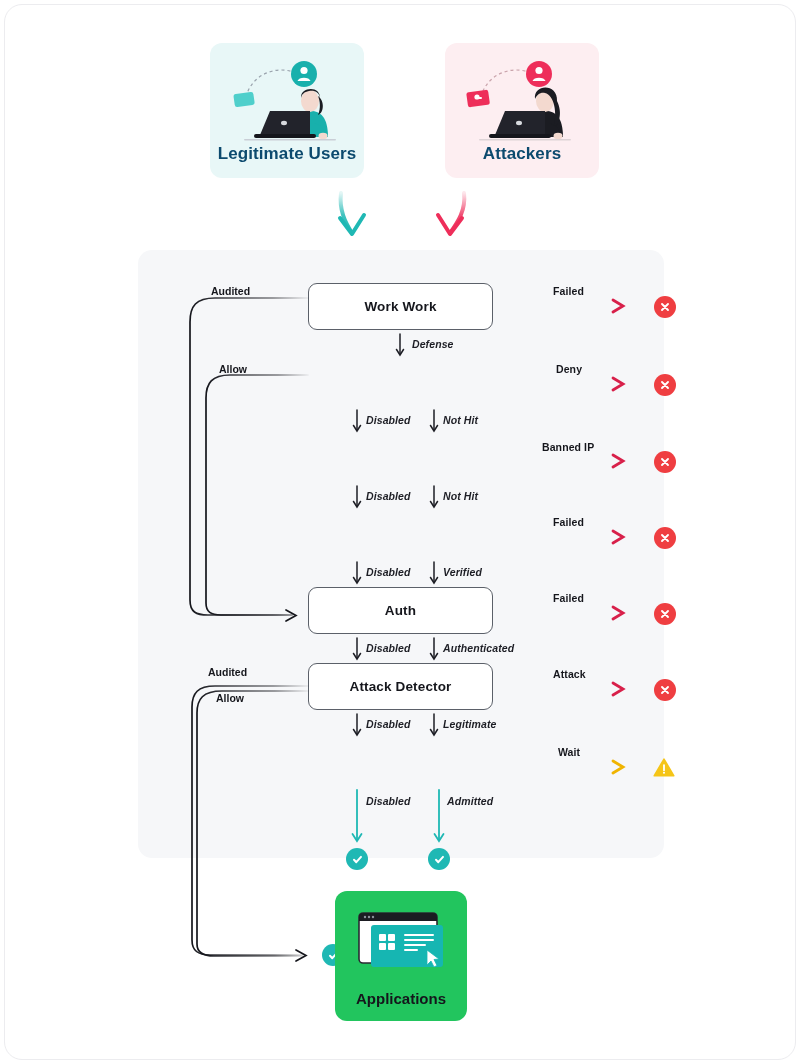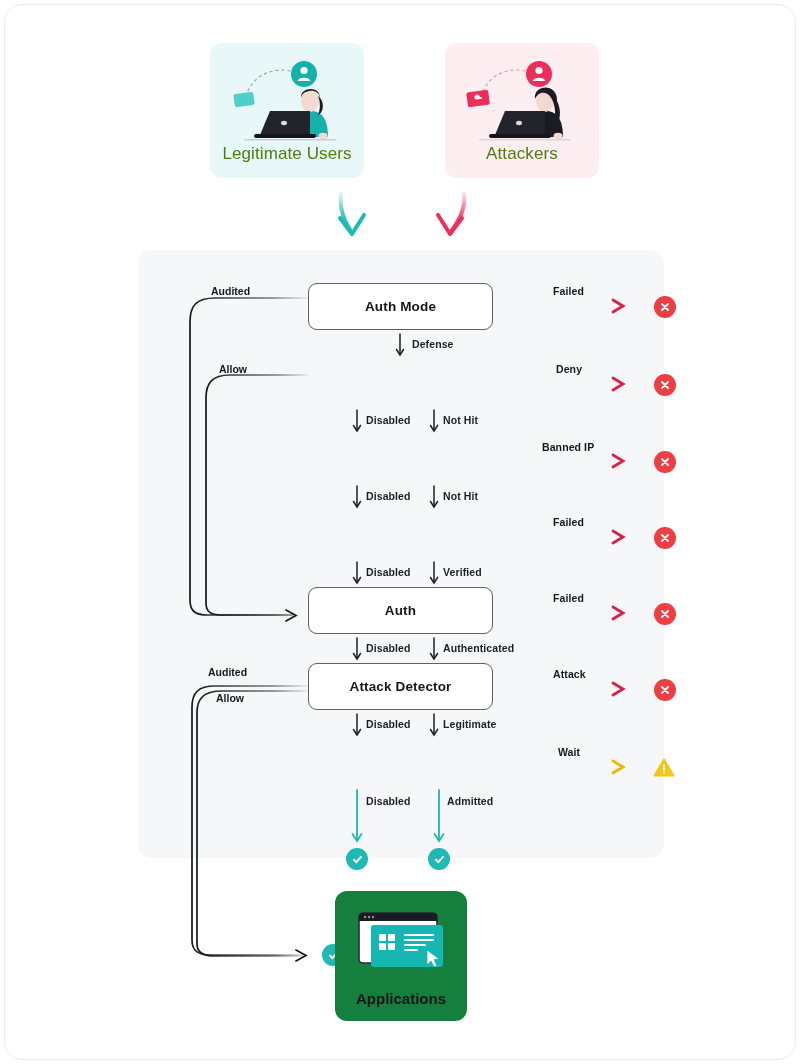--- a/index.html
+++ b/index.html
@@ -29,22 +29,22 @@
     position: absolute;
     border-radius: 12px;
     display: flex;
     flex-direction: column;
     align-items: center;
     justify-content: flex-end;
     padding-bottom: 14px;
   }
   .actor-card .label {
     font-size: 17px;
-    font-weight: 400;
-    color: #4d7c0f;
+    font-weight: 700;
+    color: #0c4a6e;
     letter-spacing: 0.1px;
   }
   #card-users { left: 210px; top: 43px; width: 154px; height: 135px; background: #e8f7f7; }
   #card-attackers { left: 445px; top: 43px; width: 154px; height: 135px; background: #fdeef1; }
   .actor-art { position: absolute; left: 0; top: 8px; width: 154px; height: 96px; }
 
   
   #panel {
     position: absolute;
     left: 138px; top: 250px;
@@ -74,20 +74,21 @@
   }
 
   
   .tiny-label {
     position: absolute;
     font-size: 10.5px;
     font-weight: 700;
     color: #1d1e25;
     white-space: nowrap;
     letter-spacing: 0.1px;
+    font-style: italic;
   }
   .side-label {
     position: absolute;
     font-size: 10.5px;
     font-weight: 700;
     color: #15161c;
     white-space: nowrap;
     letter-spacing: 0.1px;
   }
   .loop-label {
@@ -114,21 +115,21 @@
   }
   .badge-deny { background: #ef3e41; }
   .badge-ok { background: #1fb8b4; }
   .badge-warn { background: transparent; }
 
   
   #card-apps {
     position: absolute;
     left: 335px; top: 891px;
     width: 132px; height: 130px;
-    background: #15803d;
+    background: #22c55e;
     border-radius: 12px;
     display: flex;
     flex-direction: column;
     align-items: center;
     justify-content: flex-end;
     padding-bottom: 14px;
   }
   #card-apps .label {
     font-size: 15px;
     font-weight: 700;
@@ -228,21 +229,21 @@
     </defs>
 
     <path d="M341 193 C339 210, 345 222, 352 233" fill="none" stroke="url(#gradTeal)" stroke-width="4" stroke-linecap="round"></path>
     <path d="M352 234 L340 218 M352 234 L364 215" fill="none" stroke="#1fb8b4" stroke-width="4" stroke-linecap="round"></path>
 
     <path d="M464 193 C466 210, 458 222, 450 233" fill="none" stroke="url(#gradPink)" stroke-width="4" stroke-linecap="round"></path>
     <path d="M450 234 L438 215 M450 234 L462 218" fill="none" stroke="#ee2e5a" stroke-width="4" stroke-linecap="round"></path>
   </svg>
 
   <div class="flow-box" style="top:283px">
-    <span class="box-label">Auth Mode</span>
+    <span class="box-label">Work Work</span>
   </div>
   <div class="flow-box" style="top:587px">
     <span class="box-label">Auth</span>
   </div>
   <div class="flow-box" style="top:663px">
     <span class="box-label">Attack Detector</span>
   </div>
 
   <svg class="overlay">
     <g stroke="#1d1e25" stroke-width="1.5" fill="none" stroke-linecap="round">

